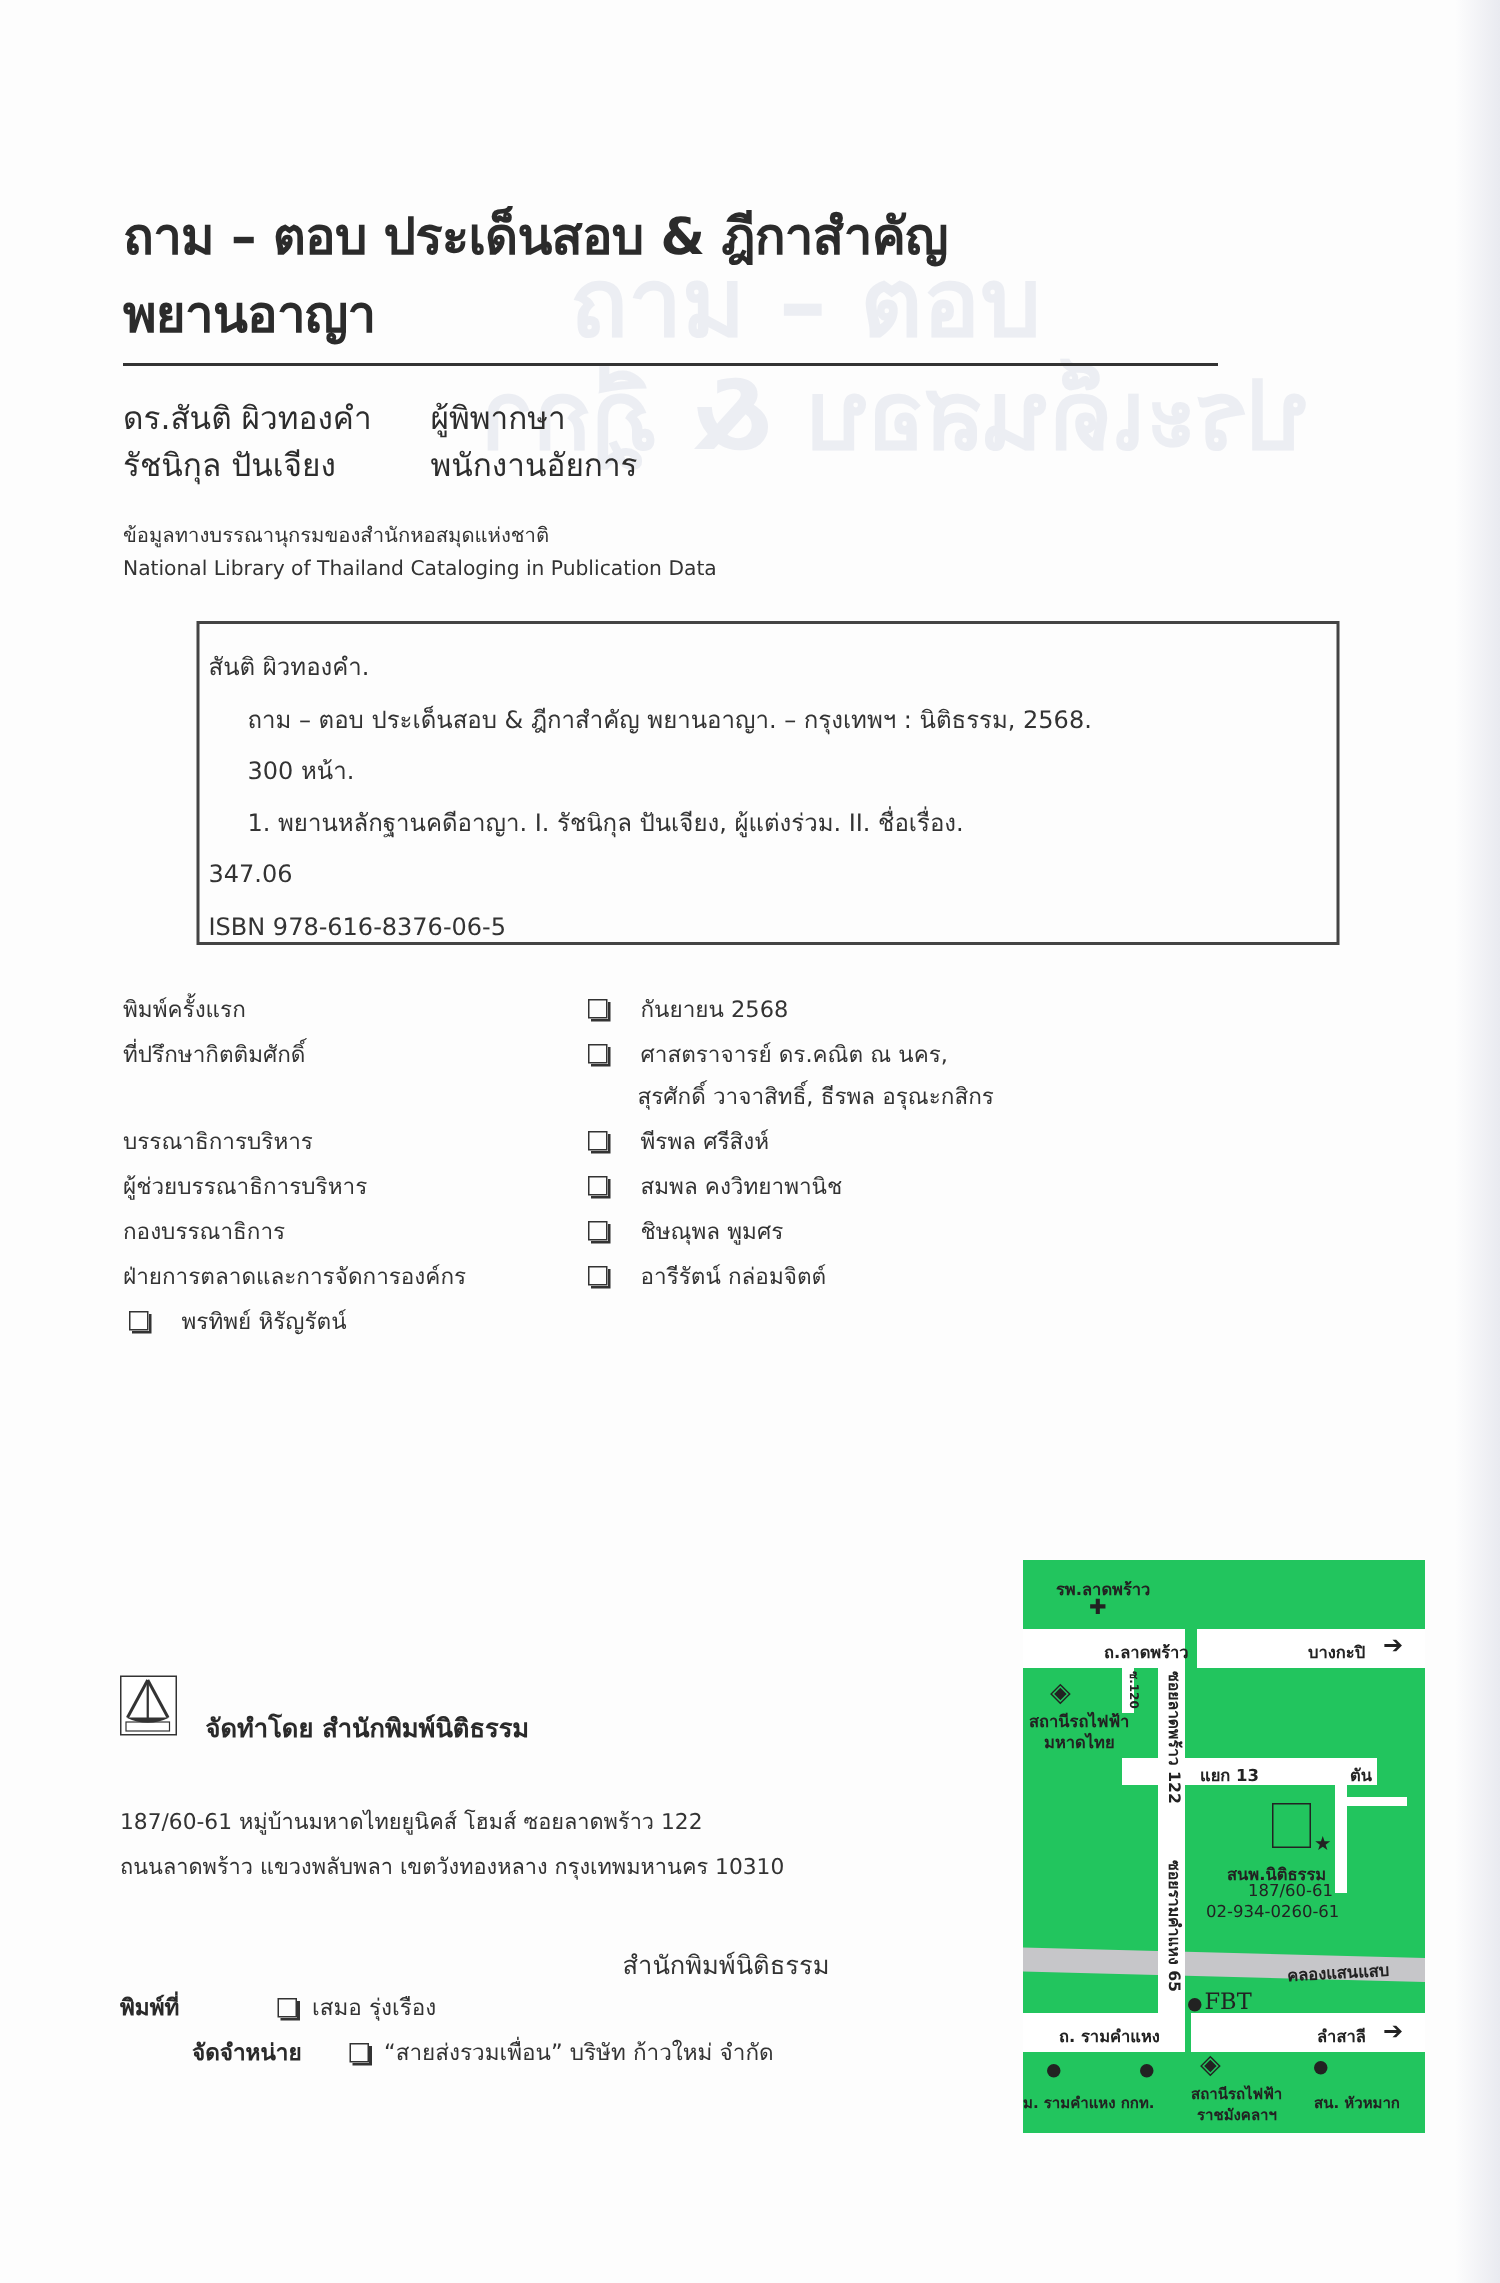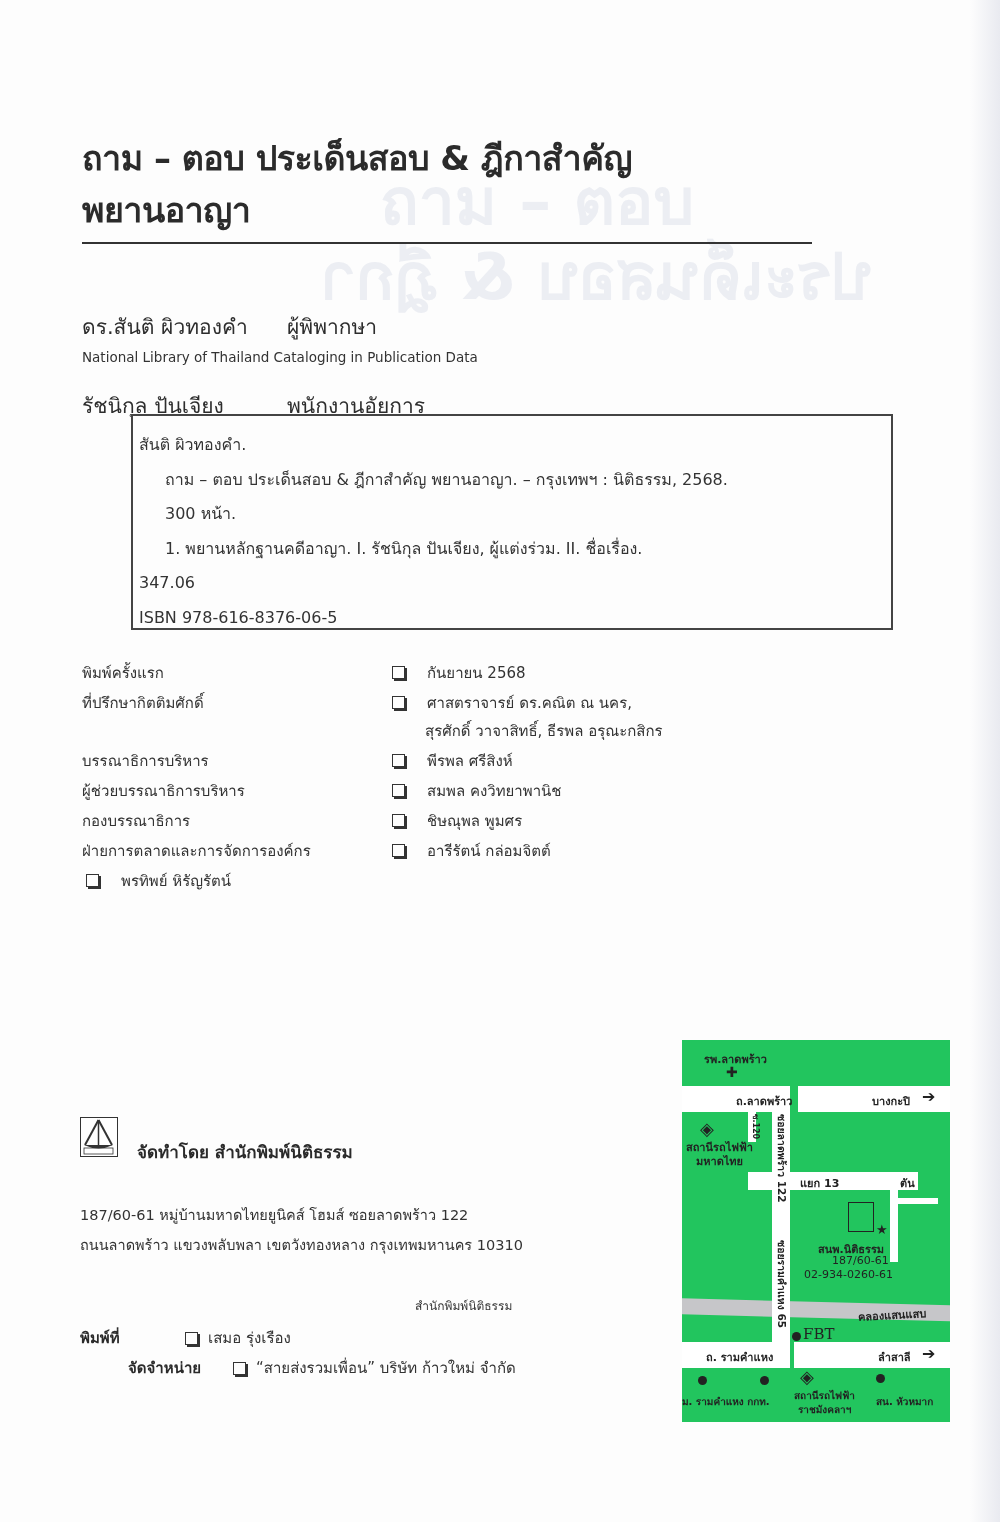--- a/index.html
+++ b/index.html
@@ -8,35 +8,35 @@
     background:#fdfdfd;
     font-family:"DejaVu Sans", sans-serif;
     color:#2a2a2a;
   }
   .edge-shadow { position:absolute; right:0; top:0; width:30px; height:1522px;
     background:linear-gradient(to right, rgba(240,240,245,0), #e9eaf0); }
   .ghost { position:absolute; color:#eceef3; font-weight:bold; pointer-events:none; white-space:nowrap; }
   .title { position:absolute; left:82px; top:132px; font-size:34px; font-weight:bold; line-height:52px; color:#2b2b2b; letter-spacing:-0.5px; }
   .rule { position:absolute; left:82px; top:242px; width:730px; height:2px; background:#333; }
   .authors { position:absolute; left:82px; top:264px; font-size:21px; line-height:31px; color:#2d2d2d; }
-  .authors .row { display:flex;margin-top:48px; }
+  .authors .row { display:flex; }
   .authors .name { width:205px; }
   .cip-head { position:absolute; left:82px; top:346px; font-size:13.5px; line-height:22px; color:#333; }
   .cip-box { position:absolute; left:131px; top:414px; width:762px; height:216px; border:2px solid #444; box-sizing:border-box; padding:12px 6px; font-size:16px; line-height:34.5px; color:#333; }
   .cip-box .indent { padding-left:26px; }
   .credits { position:absolute; left:82px; top:658px; font-size:15px; color:#333; }
   .credits .row { display:flex; line-height:30px; }
   .credits .lbl { width:306px; }
   .credits .val { display:flex; }
   .chk { display:inline-block; width:11px; height:11px; border:1.5px solid #333; box-shadow:2px 2px 0 #333; margin:8px 22px 0 4px; flex:none; }
   .credits .sub { padding-left:343px; line-height:30px; margin-top:-2px; }
   .logo { position:absolute; left:80px; top:1117px; width:38px; height:40px; border:1.5px solid #333; box-sizing:border-box; background:#fff; }
   .pubby { position:absolute; left:137px; top:1138px; font-size:17px; font-weight:bold; color:#2a2a2a; }
   .addr { position:absolute; left:80px; top:1200px; font-size:14.5px; line-height:30px; color:#333; }
-  .pubname2 { position:absolute; left:415px; top:1296px; font-size:12px; color:#333; }
+  .pubname2 { position:absolute; left:415px; top:1296px; font-size:17px; color:#333; }
   .printrow { position:absolute; left:80px; font-size:15px; display:flex; align-items:center; color:#333; }
   .printrow .lbl { width:105px; font-weight:bold; color:#2a2a2a; }
   .printrow .chk { margin:0 10px 0 0; }
   .map { position:absolute; left:682px; top:1040px; width:268px; height:382px; background:#22c55e; overflow:hidden; font-family:"DejaVu Sans", sans-serif; font-size:11px; color:#222; }
   .road { position:absolute; background:#ffffff; }
   .map .t { position:absolute; white-space:nowrap; font-weight:bold; }
   .vt { position:absolute; writing-mode:vertical-rl; font-weight:bold; white-space:nowrap; font-size:10.5px; }
   .canal { position:absolute; left:-10px; top:262px; width:300px; height:16px; background:#c6c6c9; transform:rotate(1.5deg); border-radius:8px; }
   .dot { position:absolute; width:9px; height:9px; border-radius:50%; background:#222; }
 </style>
@@ -59,20 +59,21 @@
     <span class="name">ดร.สันติ ผิวทองคำ</span>
     <span>ผู้พิพากษา</span>
   </div>
   <div class="row">
     <span class="name">รัชนิกุล ปันเจียง</span>
     <span>พนักงานอัยการ</span>
   </div>
 </div>
 
 <div class="cip-head">
+  <div>ข้อมูลทางบรรณานุกรมของสำนักหอสมุดแห่งชาติ</div>
   <div>National Library of Thailand Cataloging in Publication Data</div>
 </div>
 
 <div class="cip-box">
   <div>สันติ ผิวทองคำ.</div>
   <div class="indent">ถาม – ตอบ ประเด็นสอบ &amp; ฎีกาสำคัญ พยานอาญา. – กรุงเทพฯ : นิติธรรม, 2568.</div>
   <div class="indent">300 หน้า.</div>
   <div class="indent">1. พยานหลักฐานคดีอาญา. I. รัชนิกุล ปันเจียง, ผู้แต่งร่วม.  II. ชื่อเรื่อง.</div>
   <div>347.06</div>
   <div>ISBN 978-616-8376-06-5</div>

